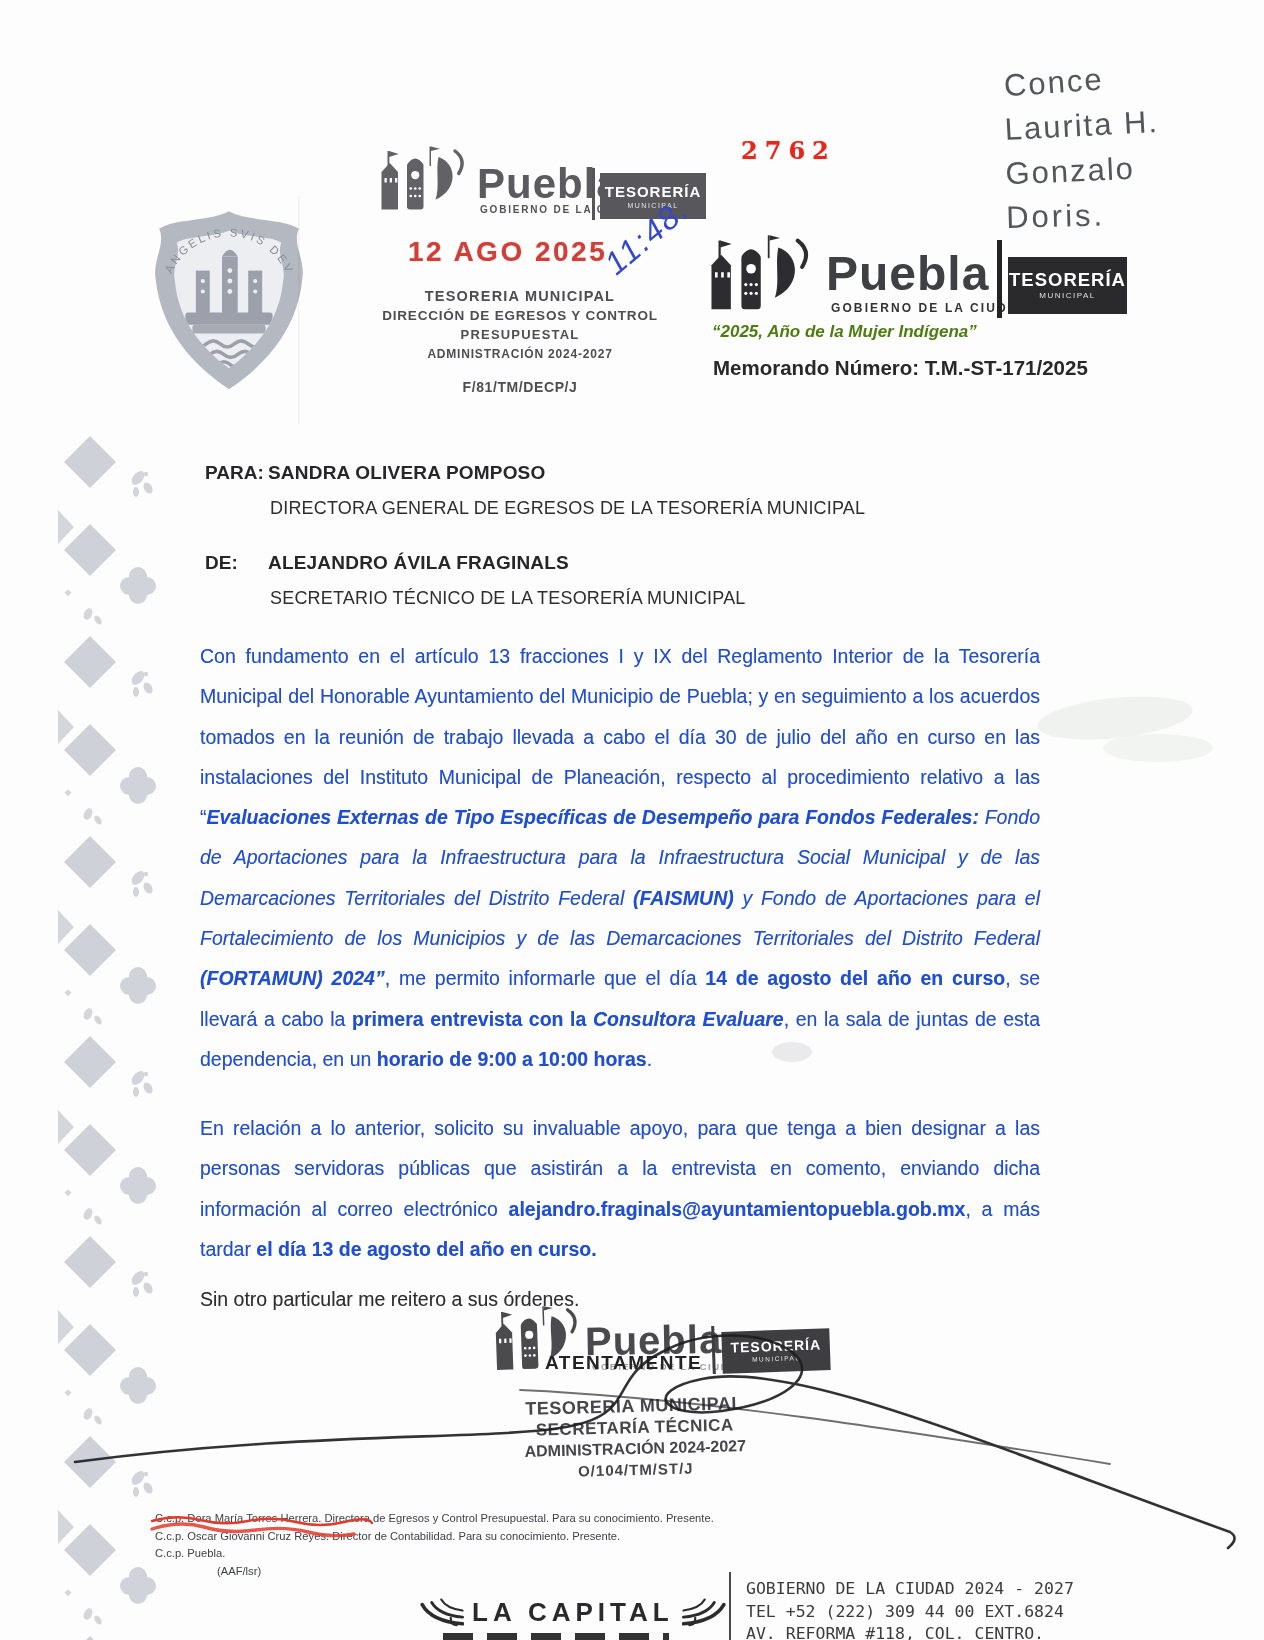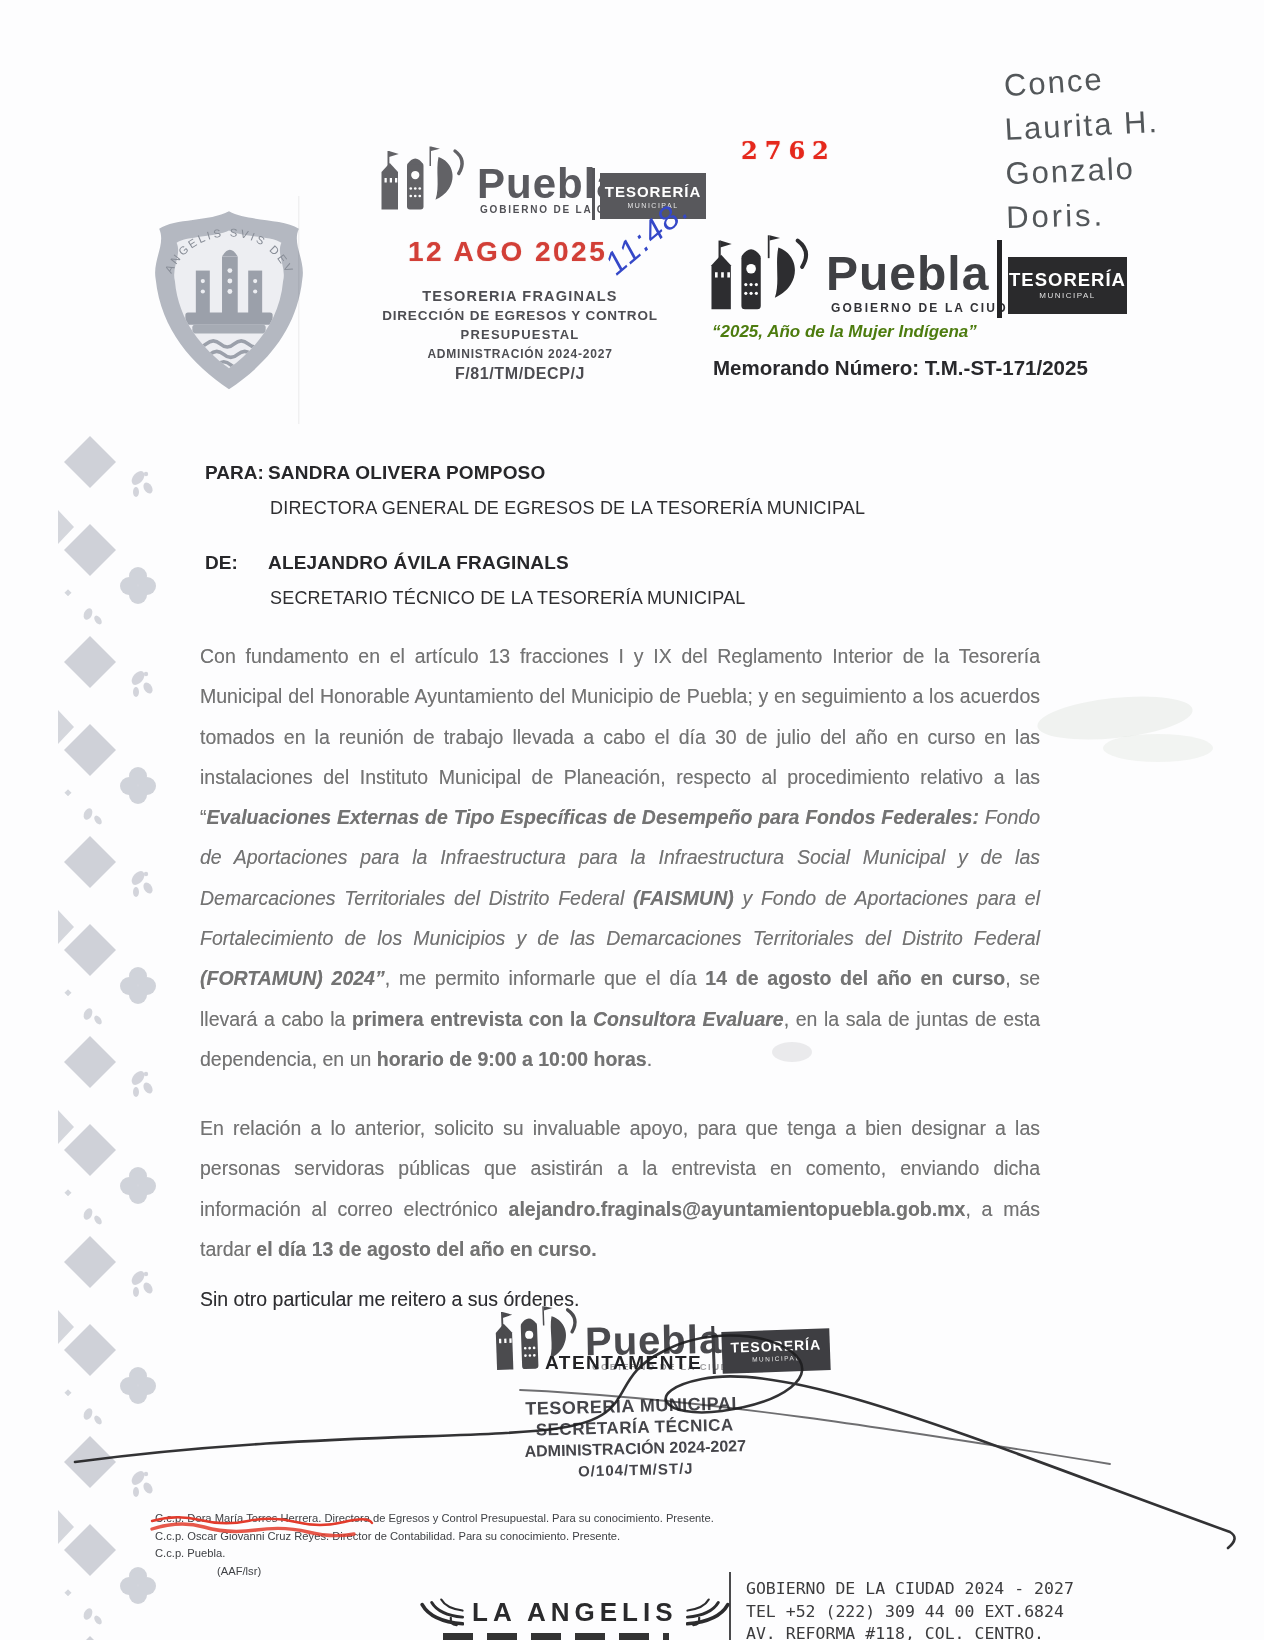--- a/index.html
+++ b/index.html
@@ -29,21 +29,21 @@
   .r-box .b1{font-size:15px;} .r-box .b2{font-size:7px;}
   .r-date{left:408px;top:236px;font-size:28px;font-weight:bold;letter-spacing:2.5px;color:#d23f37;
           text-shadow:0 0 1px rgba(210,63,55,.5);}
   .r-time{left:598px;top:218px;font-size:32px;color:#3548c8;transform:rotate(-40deg);letter-spacing:2px;
           font-style:italic;}
   .rstamp-lines{left:330px;top:287px;width:380px;text-align:center;color:#4d4d52;font-weight:600;line-height:19.2px;}
   .rstamp-lines div:nth-child(1){font-size:14.5px;letter-spacing:1.2px;}
   .rstamp-lines div:nth-child(2){font-size:13.5px;letter-spacing:.8px;}
   .rstamp-lines div:nth-child(3){font-size:13px;letter-spacing:1.2px;}
   .rstamp-lines div:nth-child(4){font-size:12px;letter-spacing:.8px;}
-  .rstamp-lines div:nth-child(5){font-size:16px;letter-spacing:.6px;}
+  .rstamp-lines div:nth-child(5){font-size:14px;letter-spacing:.6px;margin-top:14px;}
 
   
   .folio{left:741px;top:136px;font-family:"DejaVu Serif", serif;font-size:24px;font-weight:bold;
          letter-spacing:7px;color:#e5281c;text-shadow:0 0 1px rgba(229,40,28,.55);}
   .hw{left:1005px;top:58px;color:#53575a;font-size:31px;line-height:45px;letter-spacing:2px;transform:rotate(-1deg);}
   .hw div:nth-child(1){transform:rotate(-3deg);}
   .hw div:nth-child(2){transform:rotate(-2deg);}
   .hw div:nth-child(3){transform:rotate(-1.5deg);}
   .hw div:nth-child(4){transform:rotate(-.5deg);letter-spacing:3px;}
 
@@ -57,21 +57,21 @@
   .motto{left:712px;top:322px;font-size:17px;font-weight:bold;font-style:italic;color:#4d7c0f;}
   .memo-number{left:713px;top:356px;font-size:20.5px;font-weight:bold;color:#28282b;}
   .place-date{left:458px;top:383px;font-size:20px;font-weight:bold;color:#28282b;}
 
   
   .lab{font-size:19px;font-weight:bold;color:#27272a;}
   .nm{font-size:19px;font-weight:bold;color:#27272a;letter-spacing:.2px;}
   .ttl{font-size:18px;color:#2e2e31;letter-spacing:.2px;}
 
   
-  .para{left:200px;width:840px;text-align:justify;font-size:19.5px;line-height:40.3px;color:#737373;
+  .para{left:200px;width:840px;text-align:justify;font-size:19.5px;line-height:40.3px;color:#1d4ed8;
         text-shadow:0 0 .5px rgba(46,46,49,.35);}
   .para .b{font-weight:bold;} .para .i{font-style:italic;}
   .closing{left:200px;top:1288px;font-size:19.5px;color:#2e2e31;text-shadow:0 0 .5px rgba(46,46,49,.35);}
 
   
   .s-icon{left:490px;top:1302px;width:92px;height:74px;color:#3c3c40;transform:rotate(-2deg);opacity:.92;}
   .s-word{left:585px;top:1320px;font-size:40px;color:#4a4a4e;transform:rotate(-1deg);}
   .s-sub{left:592px;top:1361px;font-size:9.5px;letter-spacing:1.5px;color:rgba(82,82,86,.55);}
   .s-bar{left:712px;top:1326px;width:3px;height:48px;background:#3e3e42;transform:rotate(-2deg);}
   .s-box{left:722px;top:1330px;width:108px;height:42px;background:#3e3e42;transform:rotate(-2deg);}
@@ -213,21 +213,21 @@
   <div class="abs pword r-word">Puebla</div>
   <div class="abs psub r-sub">GOBIERNO DE LA CIUDAD</div>
   <div class="abs r-bar"></div>
   <div class="abs pbox r-box">
     <div class="b1">TESORERÍA</div>
     <div class="b2">MUNICIPAL</div>
   </div>
   <div class="abs r-date">12 AGO 2025</div>
   <div class="abs r-time">11:48.</div>
   <div class="abs rstamp-lines">
-      <div>TESORERIA FRAGINALS</div>
+      <div>TESORERIA MUNICIPAL</div>
       <div>DIRECCIÓN DE EGRESOS Y CONTROL</div>
       <div>PRESUPUESTAL</div>
       <div>ADMINISTRACIÓN 2024-2027</div>
       <div>F/81/TM/DECP/J</div>
     </div>
 
   <div class="abs folio">2762</div>
   <div class="abs hw">
       <div>Conce</div>
       <div>Laurita H.</div>
@@ -283,21 +283,21 @@
       <div>C.c.p. Puebla.</div>
       <div>(AAF/lsr)</div>
     </div>
 
   <div class="abs f-divider"></div>
   <div class="abs f-address"><div>GOBIERNO DE LA CIUDAD 2024 - 2027</div><div>TEL +52 (222) 309 44 00 EXT.6824</div><div>AV. REFORMA #118, COL. CENTRO.</div></div>
   <div class="abs f-brand-row">
     <svg class="f-wing">
         <use href="#wing"></use>
       </svg>
-    <div class="f-brand">LA ANGELIS</div>
+    <div class="f-brand">LA CAPITAL</div>
     <svg class="f-wing" style="transform:scaleX(-1);">
         <use href="#wing"></use>
       </svg>
   </div>
   <div class="abs f-partial"></div>
 
   <svg class="overlay" viewBox="0 0 1264 1640">
     <g>
       <ellipse cx="1115" cy="718" rx="78" ry="20" fill="rgba(150,165,140,.12)" transform="rotate(-6 1115 718)"></ellipse>
       <ellipse cx="1158" cy="748" rx="55" ry="14" fill="rgba(150,165,140,.10)"></ellipse>

